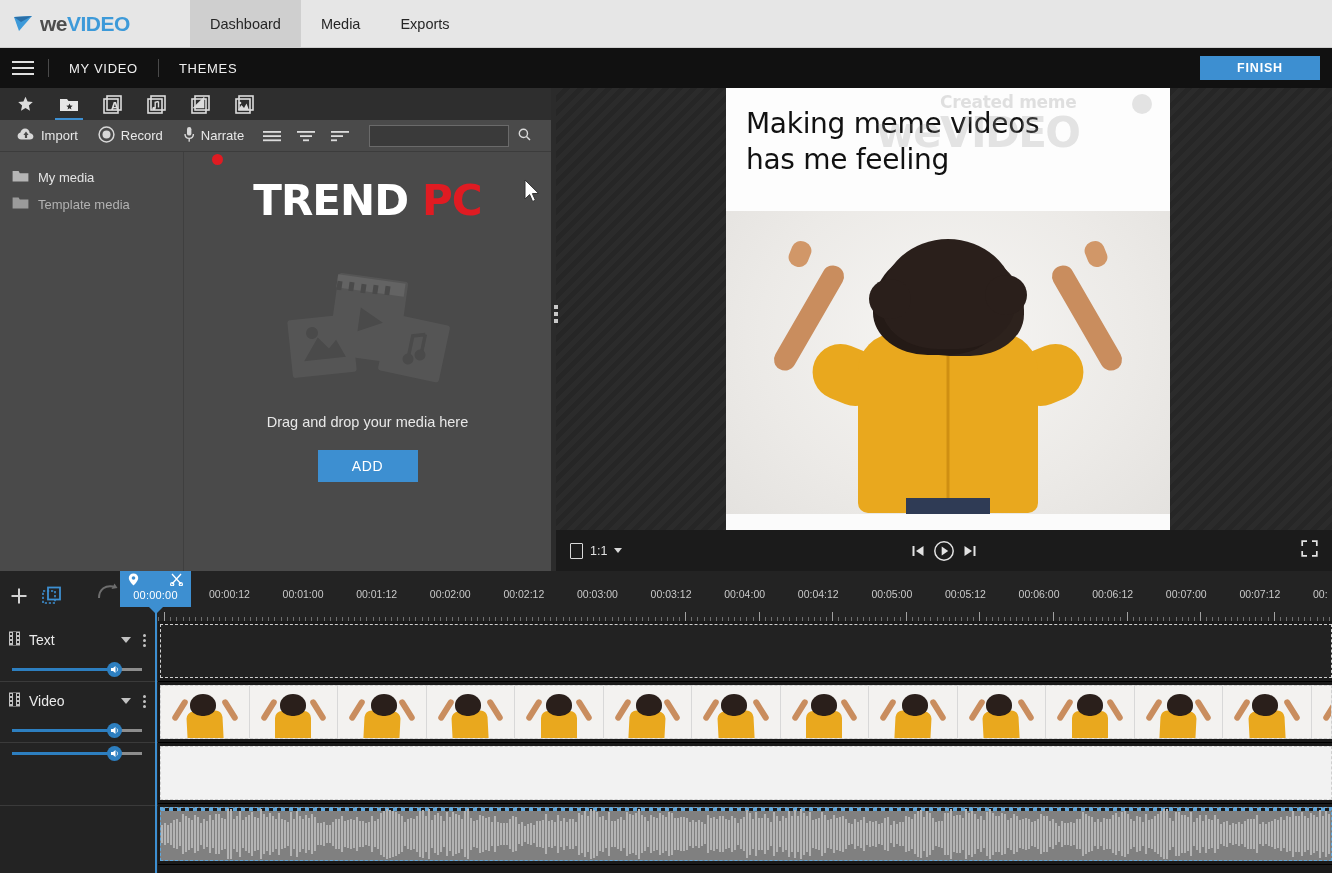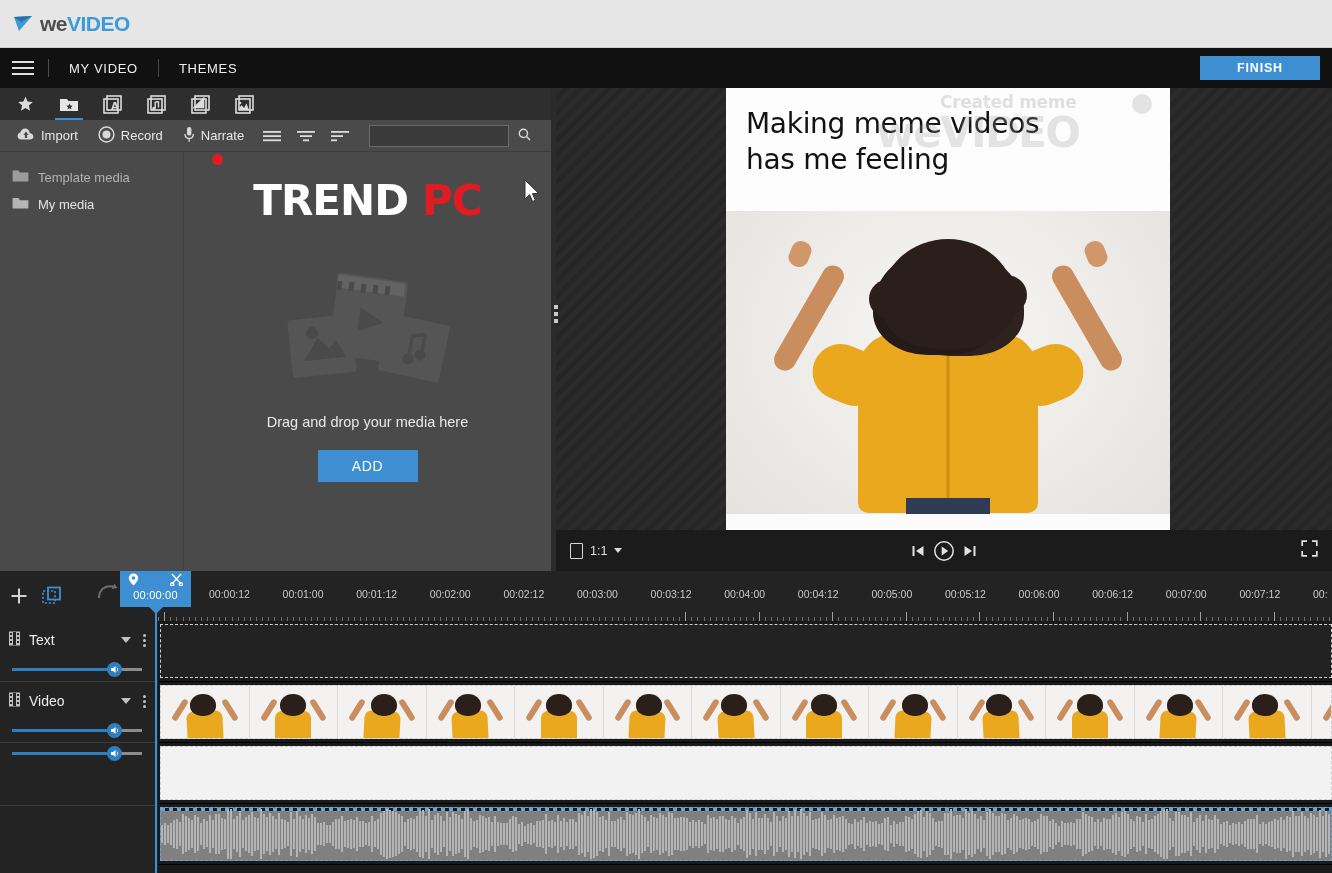--- a/index.html
+++ b/index.html
@@ -390,20 +390,25 @@
     <div class="brand">
       <div class="brand-mark">
         <svg width="22" height="22" viewBox="0 0 22 22">
           <path d="M2 4 L20 3 L7 18 Z" fill="#3d9ad9"></path>
           <path d="M2 4 L20 3 L9 9 Z" fill="#2a6fa8"></path>
         </svg>
       </div>
       <span class="brand-text">
         <span class="brand-we">we</span><span class="brand-video">VIDEO</span>
       </span>
+    </div>
+    <div class="nav-tabs">
+      <div class="nav-tab active">Dashboard</div>
+      <div class="nav-tab">Media</div>
+      <div class="nav-tab">Exports</div>
     </div>
   </div>
 
   <div class="subbar">
     <div class="hamburger">
       <span></span>
         <span></span>
         <span></span>
     </div>
     <div class="vsep"></div>
@@ -516,35 +521,35 @@
           <svg width="13" height="13" viewBox="0 0 13 13">
             <circle cx="5.4" cy="5.4" r="4.1" fill="none" stroke="#dadada" stroke-width="1.4"></circle>
             <line x1="8.5" y1="8.5" x2="12" y2="12" stroke="#dadada" stroke-width="1.5"></line>
           </svg>
         </span>
       </div>
     </div>
 
     <div class="media-body">
       <div class="media-tree">
+        <div class="tree-item">
+          <span>
+            <svg width="17" height="14" viewBox="0 0 17 14">
+              <path d="M0.6 2 L0.6 12.4 L16.4 12.4 L16.4 4.2 L7.8 4.2 L6.6 2 Z" fill="#b5b5b5"></path>
+            </svg>
+          </span>
+          <span>My media</span>
+        </div>
         <div class="tree-item muted">
           <span>
             <svg width="17" height="14" viewBox="0 0 17 14">
               <path d="M0.6 1.6 L0.6 12.4 L16.4 12.4 L16.4 3.6 L7.8 3.6 L6.6 1.6 Z" fill="#9b9b9b"></path>
             </svg>
           </span>
           <span>Template media</span>
-        </div>
-        <div class="tree-item">
-          <span>
-            <svg width="17" height="14" viewBox="0 0 17 14">
-              <path d="M0.6 2 L0.6 12.4 L16.4 12.4 L16.4 4.2 L7.8 4.2 L6.6 2 Z" fill="#b5b5b5"></path>
-            </svg>
-          </span>
-          <span>My media</span>
         </div>
       </div>
 
       <div class="media-drop">
         <div class="trend-logo">
           <span class="trend-white">TREND</span>
           <span class="trend-dot"></span>
           <span class="trend-cursor">
             <svg width="20" height="26" viewBox="0 0 20 26">
               <path d="M2 1 L2 20 L6.6 15.6 L9.6 22.5 L12.4 21.2 L9.4 14.6 L15.6 14.4 Z" fill="#fff" stroke="#333" stroke-width="1"></path>

